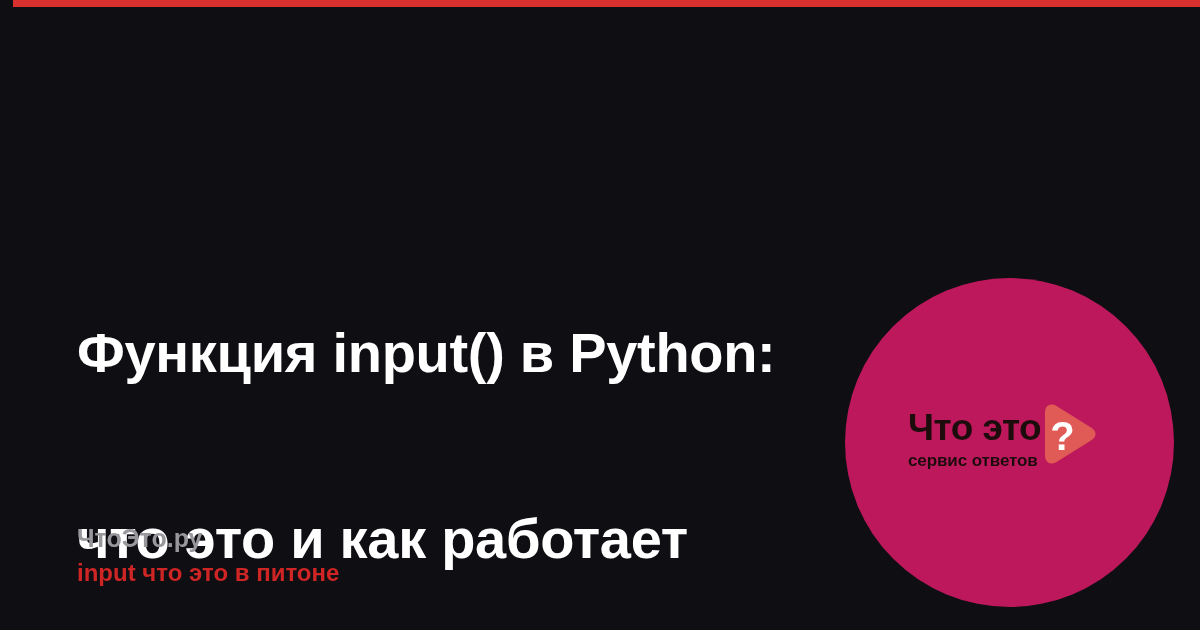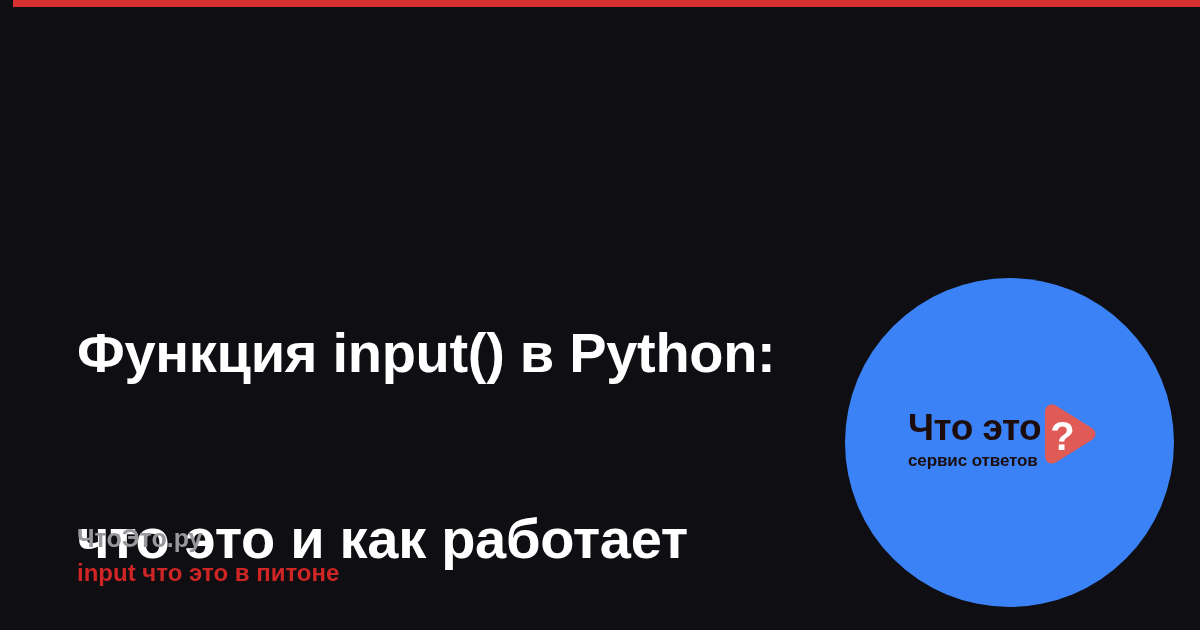--- a/index.html
+++ b/index.html
@@ -77,21 +77,21 @@
   }
 
   
   .logo-circle {
     position: absolute;
     left: 832px;
     top: 278px;
     width: 329px;
     height: 329px;
     border-radius: 50%;
-    background: #3b82f6;
+    background: #be185d;
   }
 
   .logo-inner {
     position: absolute;
     left: 63px;
     top: 128px;
     width: 210px;
     height: 80px;
     display: flex;
     flex-direction: row;

